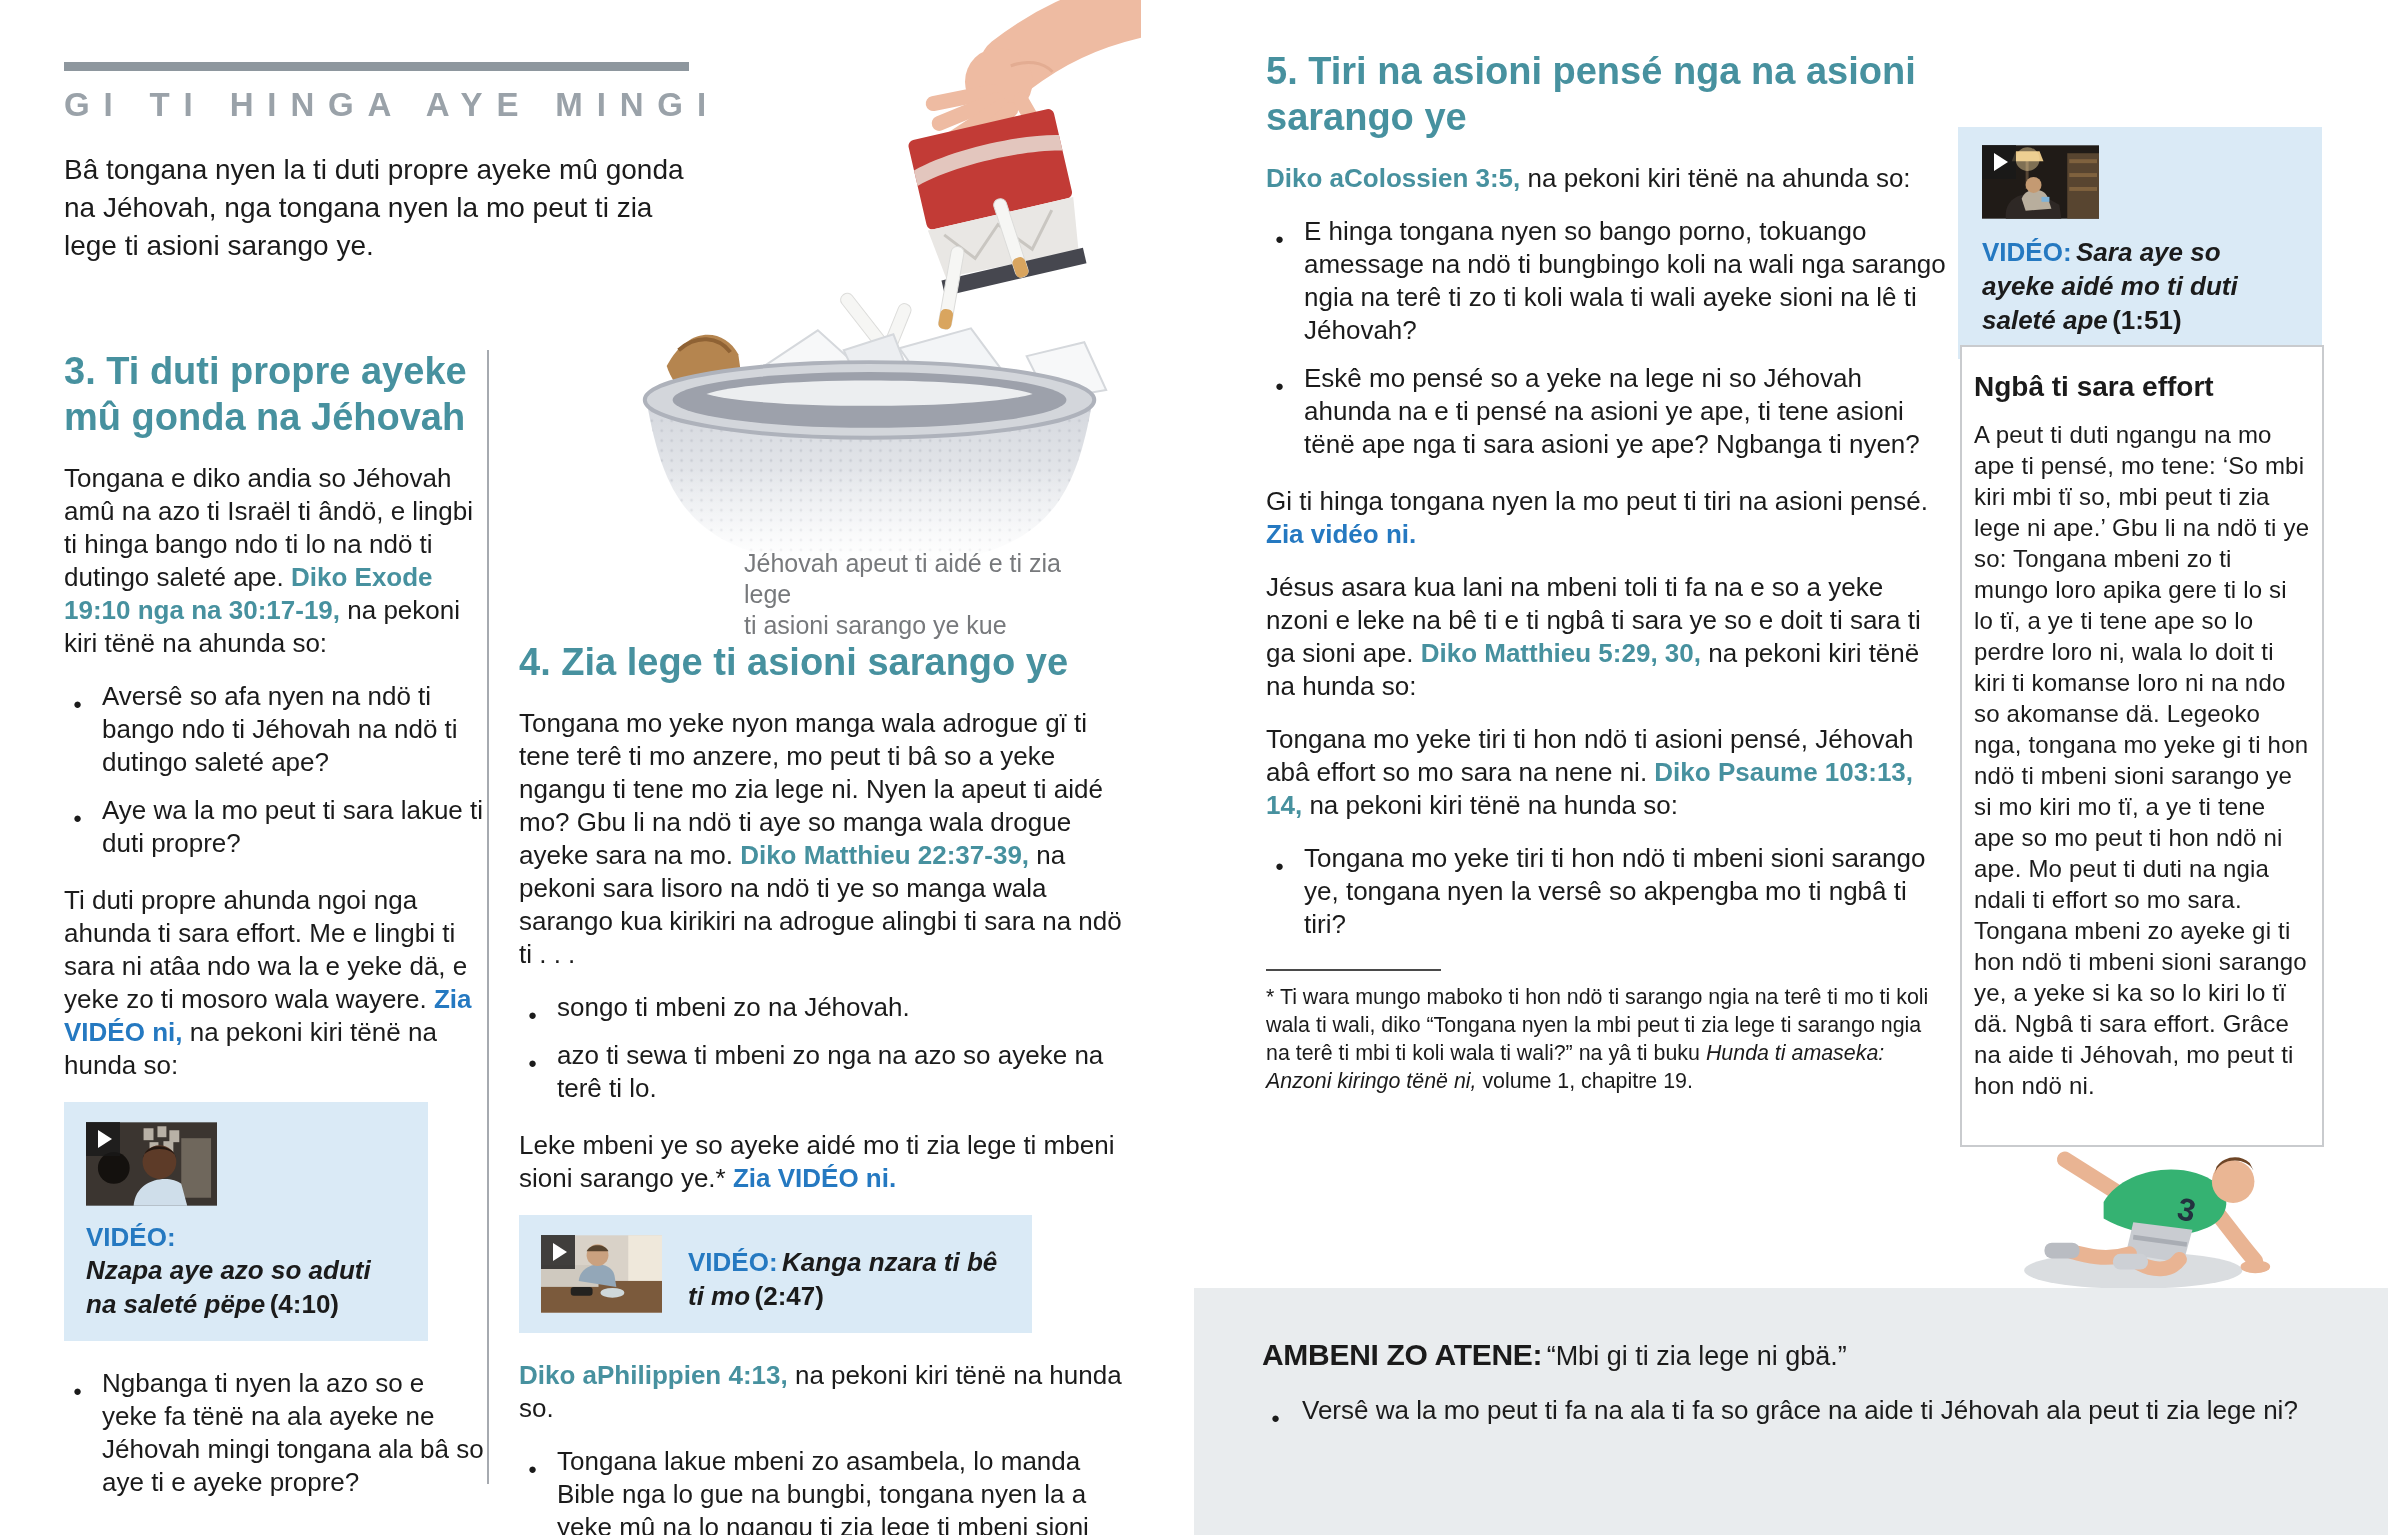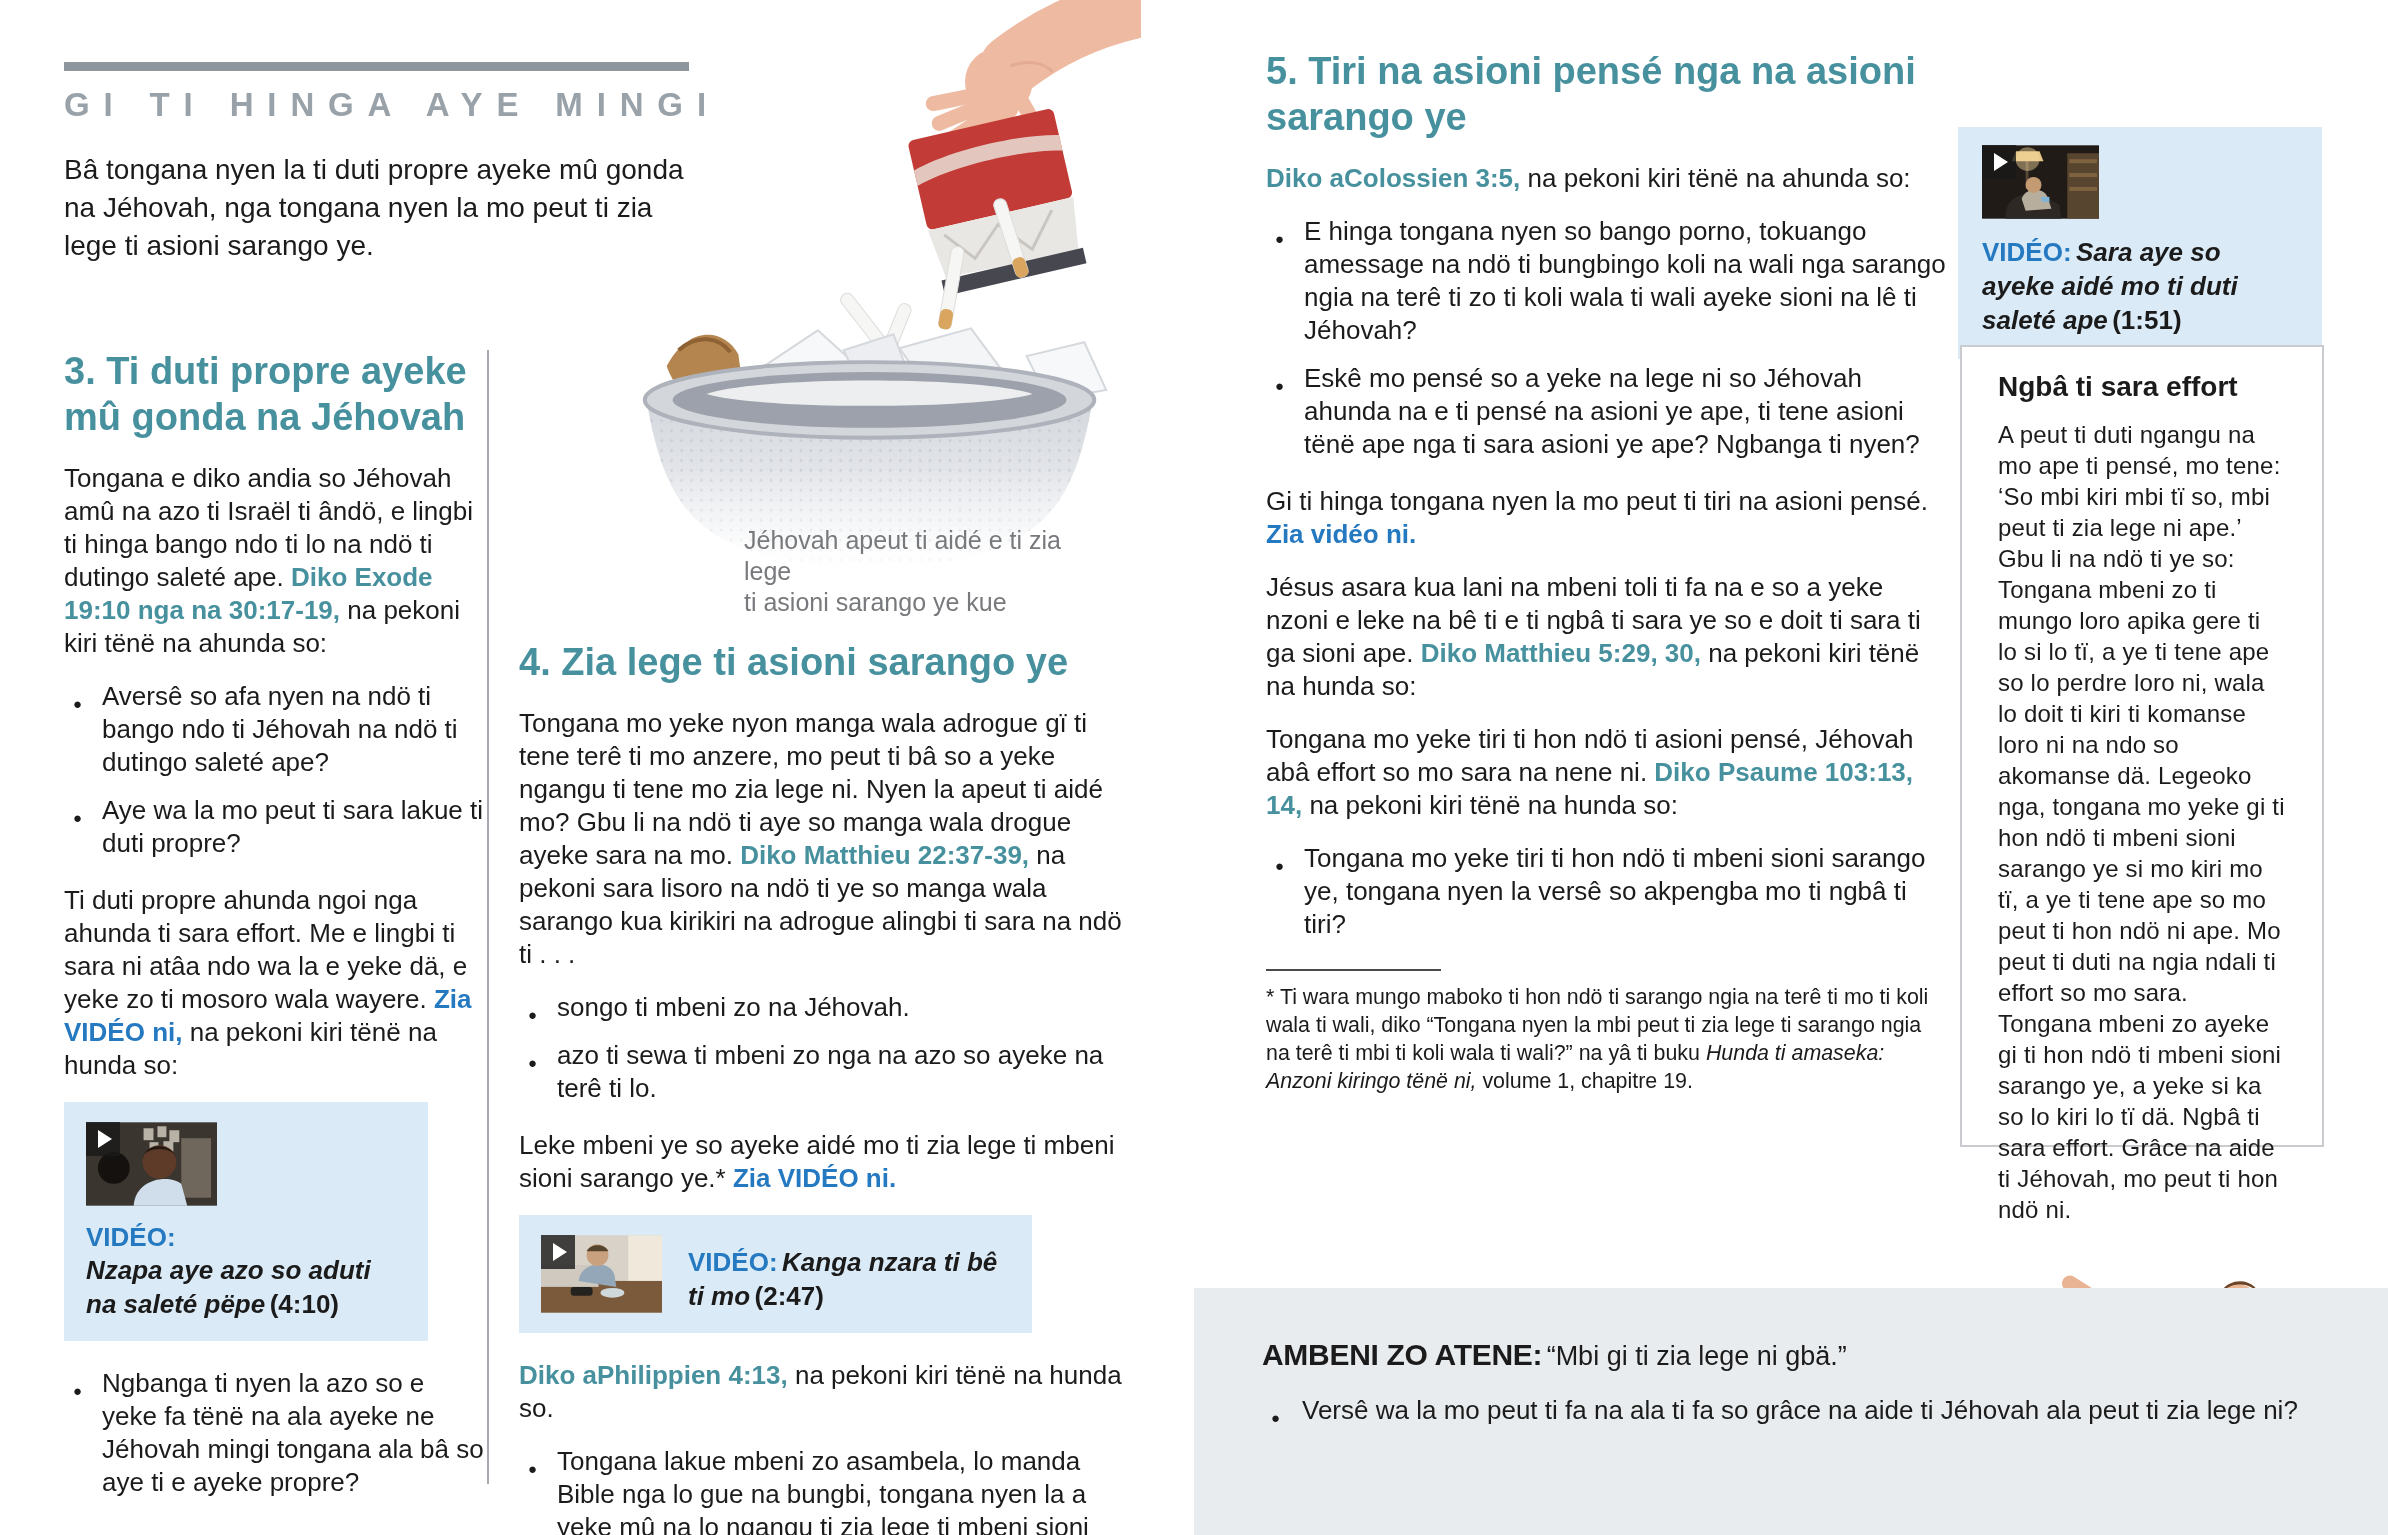--- a/index.html
+++ b/index.html
@@ -46,21 +46,21 @@
   .vb-row .vcap{margin-top:10px}
   .vb-stack .vcap{margin-top:16px}
 
   .fnrule{width:175px;border-top:2px solid #4a4a4a;margin:28px 0 12px}
   .fn{font-size:21.4px;line-height:28px}
 
   .caption{color:var(--caption);font-size:25px;line-height:31px}
 
   .side-videobox{left:1958px;top:127px;width:364px;background:var(--video-bg);padding:18px 24px 22px}
   .side-videobox .thumb{width:117px;height:74px}
-  .side-box{left:1960px;top:345px;width:364px;height:802px;border:2px solid var(--boxborder);padding:24px 36px 0;background:#fff}
+  .side-box{left:1960px;top:345px;width:364px;height:802px;border:2px solid var(--boxborder);padding:24px 12px 0;background:#fff}
   .box-title{font-size:28px;font-weight:bold;margin:0 0 16px}
   .box-body{font-size:24px;line-height:31px;letter-spacing:0.2px}
   .runner-wrap{margin-top:14px;text-align:center}
 
   .bottom{left:1194px;top:1288px;width:1194px;height:248px;background:var(--bottom-bg);padding:50px 60px 0 68px}
   .b-label{font-size:30px;font-weight:bold;letter-spacing:-0.3px}
   .b-quote{font-size:27px}
   .bottom .bullets{margin-top:22px}
   .bottom .bullets li{padding-left:40px}
 
@@ -144,21 +144,21 @@
     <g>
       <path d="M38,404 C58,520 96,566 262,572 C428,566 466,520 486,404 Z" fill="url(#canGrad)"></path>
       <path d="M38,404 C58,520 96,566 262,572 C428,566 466,520 486,404 Z" fill="url(#dots)" opacity=".55"></path>
       <ellipse cx="262" cy="402" rx="226" ry="38" fill="#d3d6db"></ellipse>
       <ellipse cx="262" cy="402" rx="226" ry="38" fill="none" stroke="#aeb2bb" stroke-width="4"></ellipse>
       <ellipse cx="262" cy="402" rx="198" ry="28" fill="#9da1ab"></ellipse>
       <path d="M98,396 C150,378 374,378 426,396 C374,412 150,412 98,396 Z" fill="#eceef0"></path>
       <rect x="20" y="470" width="500" height="122" fill="url(#fadeGrad)"></rect>
     </g>
   </svg>
-  <div class="abs caption" style="left:744px;top:525px;width:338px">
+  <div class="abs caption" style="left:744px;top:548px;width:338px">
     <span>Jéhovah apeut ti aidé e ti zia lege</span><br>
     <span>ti asioni sarango ye kue</span>
   </div>
 
   <div class="abs divider"></div>
 
   <section class="abs" style="left:64px;top:348px;width:422px">
     <h2 class="sec-h">3. Ti duti propre ayeke mû gonda na Jéhovah</h2>
     <p class="bt"><span>Tongana e diko andia so Jéhovah amû na azo ti Israël ti ândö, e lingbi ti hinga bango ndo ti lo na ndö ti dutingo saleté ape. </span><a class="teal">Diko Exode 19:10 nga na 30:17-19,</a><span> na pekoni kiri tënë na ahunda so:</span></p>
     <ul class="bullets">

